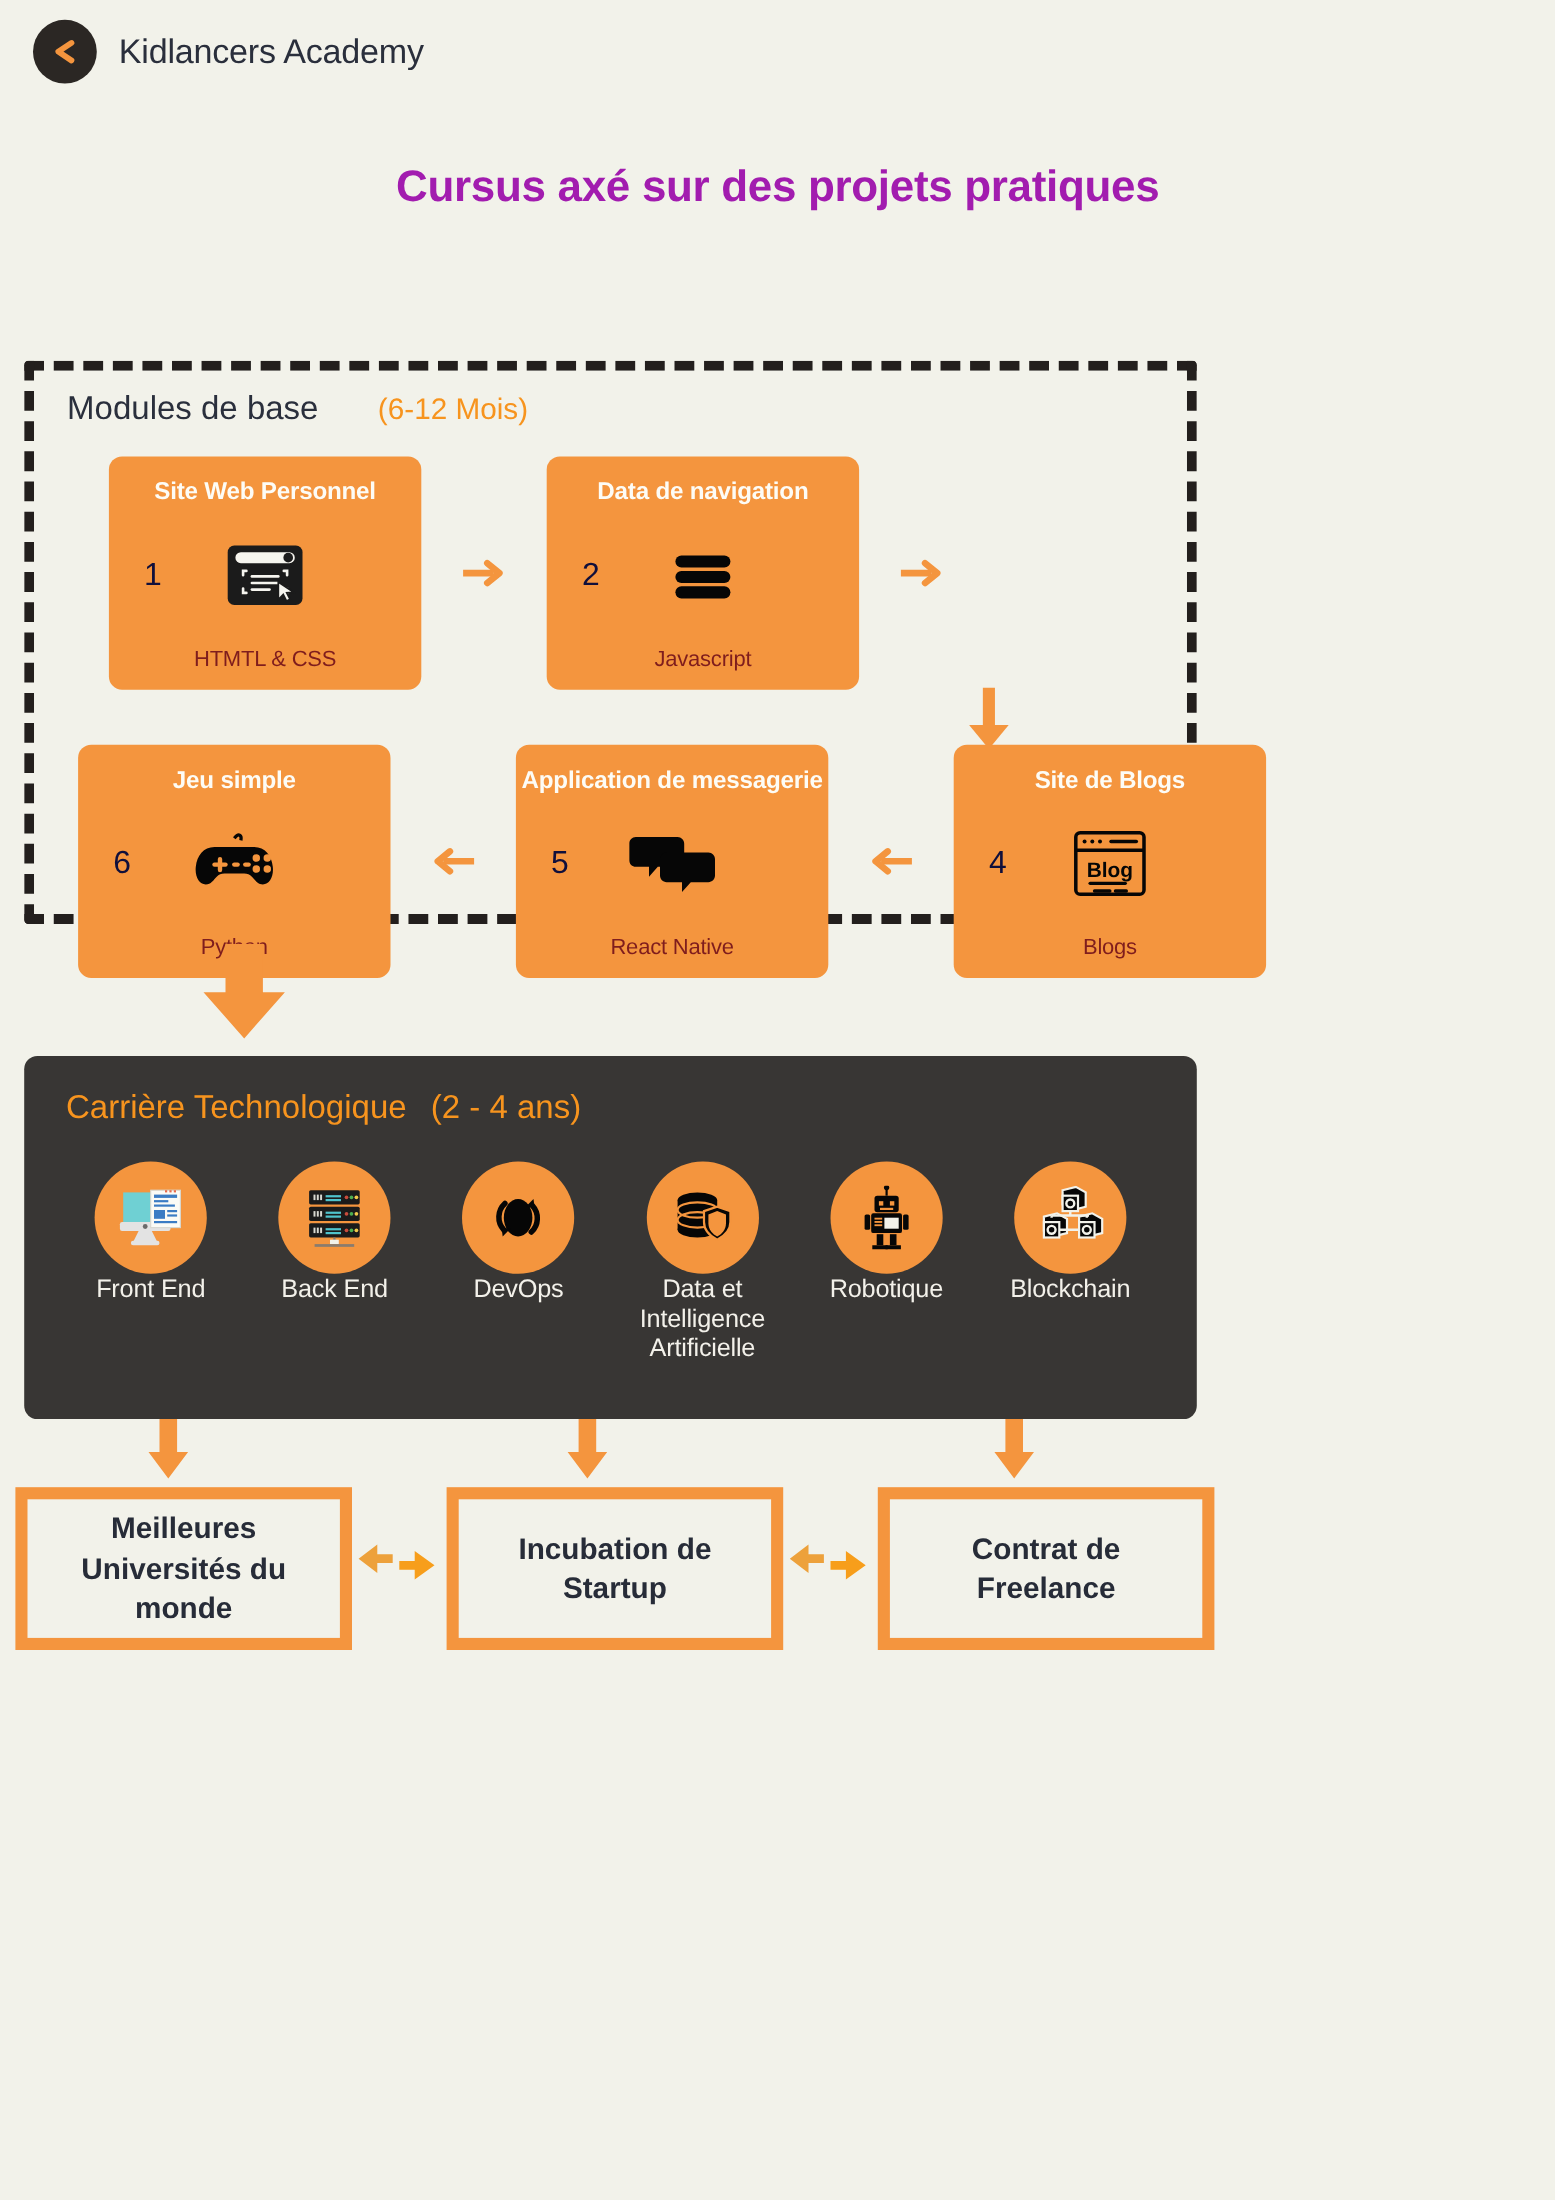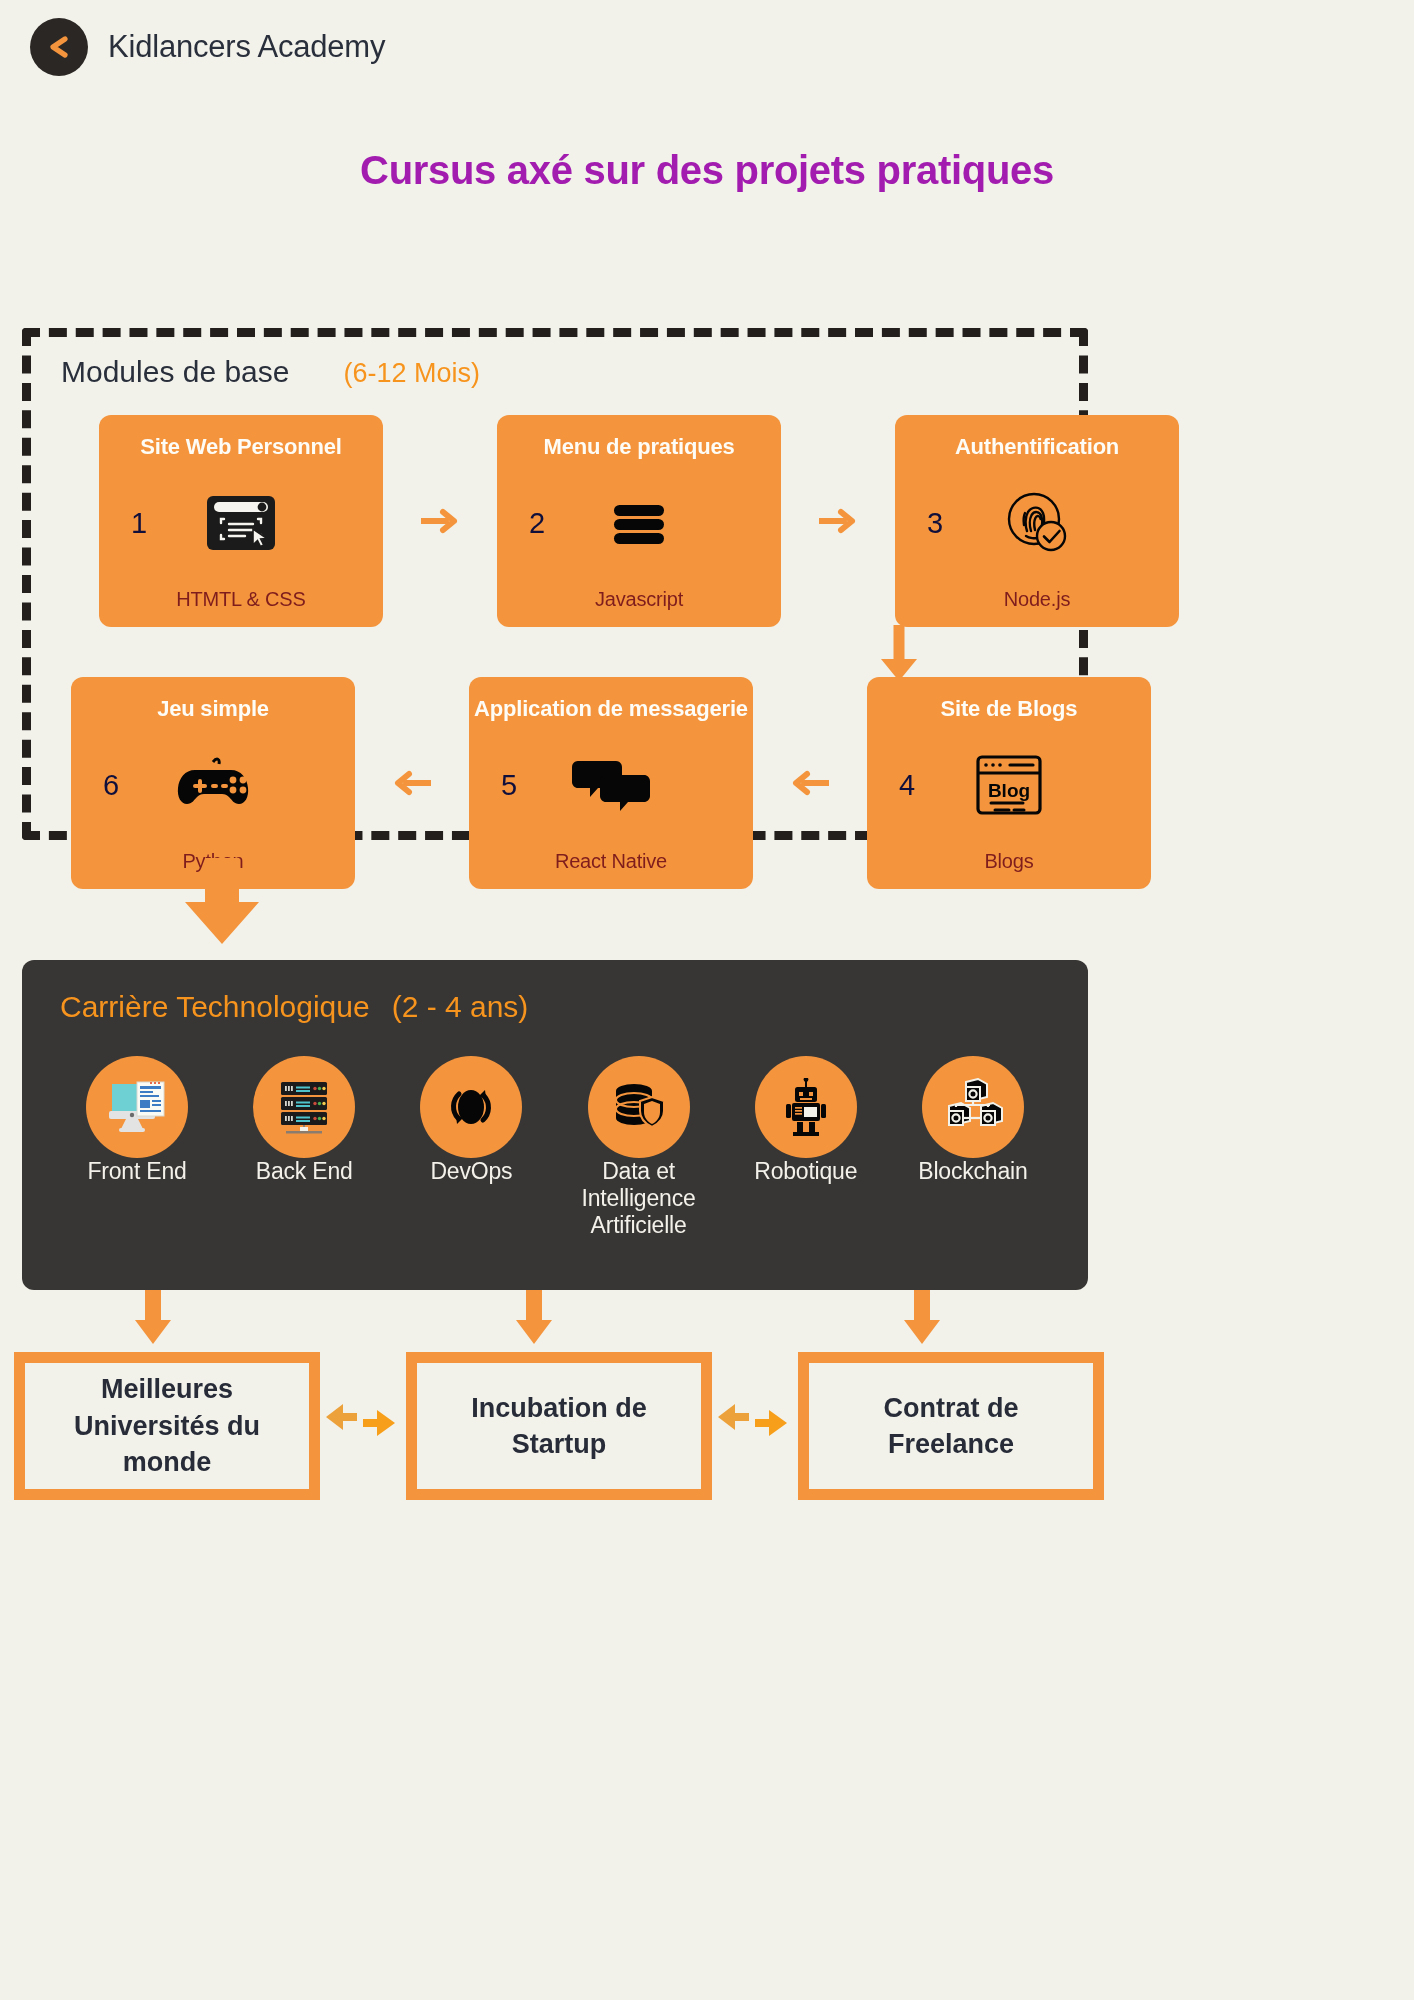--- a/index.html
+++ b/index.html
@@ -229,21 +229,21 @@
     </div>
 
     <div class="h-arrow">
       <svg width="38" height="28" viewBox="0 0 38 28">
         <path d="M0 14 h25" stroke="#f4953e" stroke-width="6" stroke-linecap="round" fill="none"></path>
         <path d="M22 5 l11 9 l-11 9" stroke="#f4953e" stroke-width="6" stroke-linecap="round" stroke-linejoin="round" fill="none"></path>
       </svg>
     </div>
 
     <div class="card">
-      <div class="card-title">Menu de pratiques</div>
+      <div class="card-title">Data de navigation</div>
       <div class="card-mid">
         <span class="card-num">2</span>
         <span class="card-icon">
           <svg width="66" height="56" viewBox="0 0 66 56">
             <g fill="#060606">
               <rect x="8" y="10" width="50" height="11" rx="5.5"></rect>
               <rect x="8" y="24" width="50" height="11" rx="5.5"></rect>
               <rect x="8" y="38" width="50" height="11" rx="5.5"></rect>
             </g>
           </svg>
@@ -252,41 +252,20 @@
       <div class="card-sub">Javascript</div>
     </div>
 
     <div class="h-arrow">
       <svg width="38" height="28" viewBox="0 0 38 28">
         <path d="M0 14 h25" stroke="#f4953e" stroke-width="6" stroke-linecap="round" fill="none"></path>
         <path d="M22 5 l11 9 l-11 9" stroke="#f4953e" stroke-width="6" stroke-linecap="round" stroke-linejoin="round" fill="none"></path>
       </svg>
     </div>
 
-    <div class="card">
-      <div class="card-title">Authentification</div>
-      <div class="card-mid">
-        <span class="card-num">3</span>
-        <span class="card-icon">
-          <svg width="70" height="64" viewBox="0 0 70 64">
-            <g fill="none" stroke="#060606" stroke-width="2.4" stroke-linecap="round">
-              <circle cx="32" cy="28" r="25"></circle>
-              <path d="M25 40 c-2 -6 -2 -14 1 -19 4 -6 12 -6 15 1 2 5 1 13 -1 18"></path>
-              <path d="M29 40 c-1.6 -5 -1.6 -12 0.6 -16 2.6 -4 7.6 -4 9.6 0.6 1.6 4 0.8 11 -0.6 15"></path>
-              <path d="M33 39 c-1 -4 -1 -9 0.4 -12 1.4 -3 4.6 -2.4 5.2 1"></path>
-              <path d="M22 34 c-0.6 -4 -0.4 -9 1 -12"></path>
-              <path d="M24 45 c3 2 9 3 14 1.6"></path>
-            </g>
-            <circle cx="49" cy="45" r="14" fill="#f4953e" stroke="#060606" stroke-width="2.4"></circle>
-            <path d="M42 45.5 l5.5 5.5 l10 -11" fill="none" stroke="#060606" stroke-width="2.6" stroke-linecap="round" stroke-linejoin="round"></path>
-          </svg>
-        </span>
-      </div>
-      <div class="card-sub">Node.js</div>
-    </div>
   </div>
 
   <div class="v-arrow-3to4">
     <svg width="44" height="58" viewBox="0 0 44 58">
       <path d="M22 0 v38" stroke="#f4953e" stroke-width="11" stroke-linecap="butt" fill="none"></path>
       <path d="M4 34 L22 56 L40 34 Z" fill="#f4953e"></path>
     </svg>
   </div>
 
   <div class="cards-row r2">

